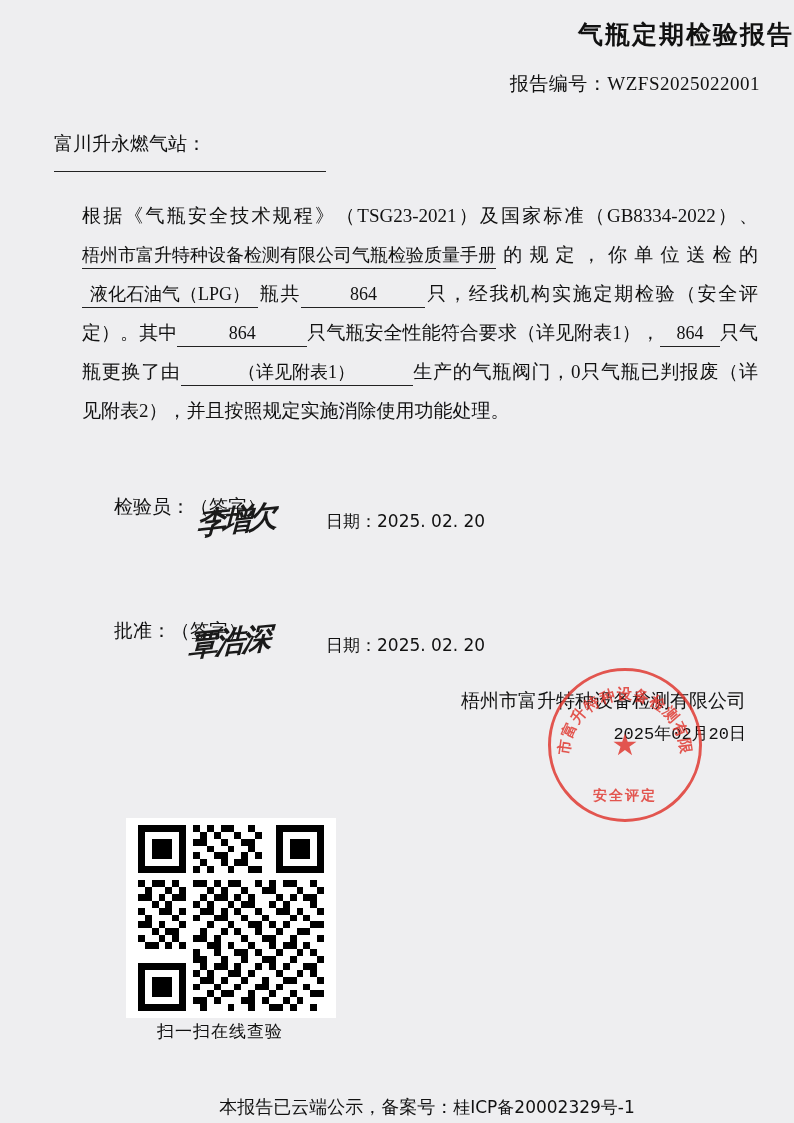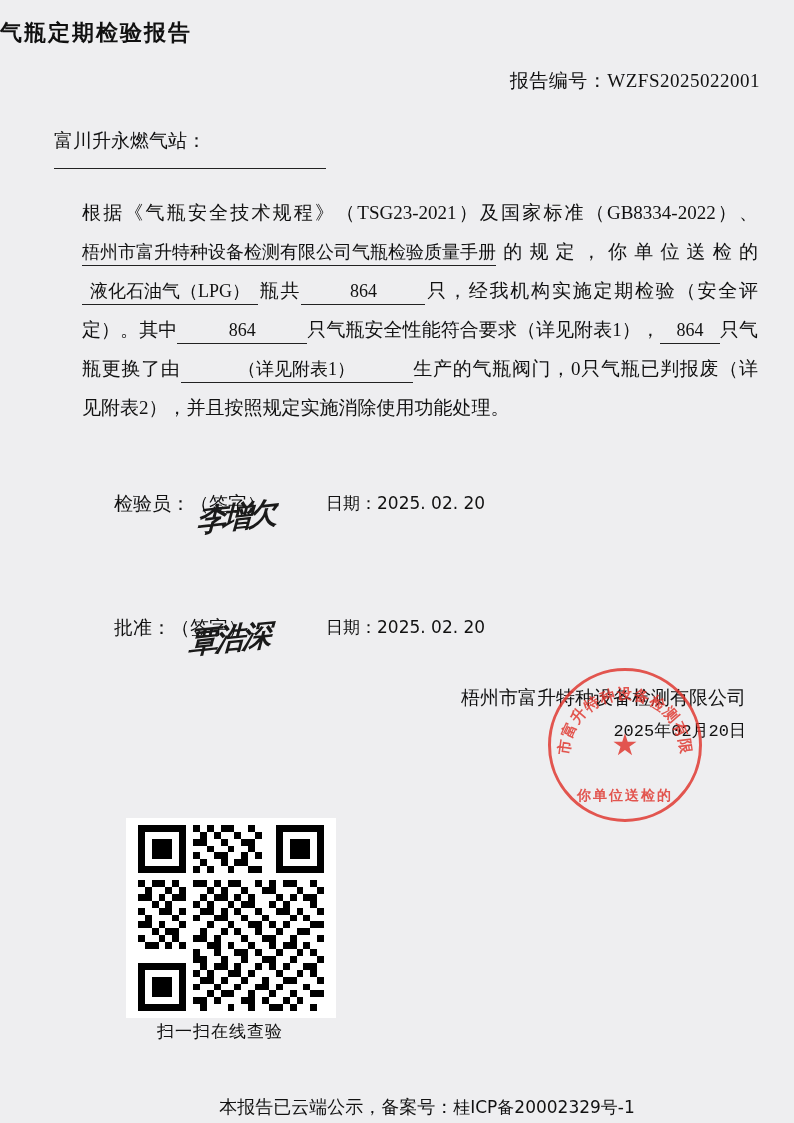--- a/index.html
+++ b/index.html
@@ -16,22 +16,22 @@
     overflow: hidden;
   }
   .page {
     position: relative;
     width: 794px;
     height: 1123px;
     box-sizing: border-box;
     padding: 0;
   }
   .title {
-    text-align: left;
-    font-size: 22px;
+    text-align: right;
+    font-size: 25px;
     font-weight: bold;
     letter-spacing: 2px;
     margin-top: 18px;
     font-family: "DejaVu Serif", "Liberation Serif", serif;
   }
   .report-no {
     text-align: right;
     font-size: 19px;
     margin-top: 20px;
     padding-right: 34px;
@@ -94,21 +94,21 @@
   }
   .sig-block-2 {
     margin-top: 68px;
   }
   .sig-label {
     display: inline-block;
   }
   .sig-date {
     position: absolute;
     left: 326px;
-    top: 1px;
+    top: 16px;
     font-family: "DejaVu Sans", "Liberation Sans", sans-serif;
     font-size: 17px;
     text-align: center;
   }
   .signature {
     position: absolute;
     font-family: "DejaVu Serif", serif;
     font-style: italic;
     font-weight: bold;
     color: #1a1a1a;
@@ -254,21 +254,21 @@
   <div class="seal">
     <svg class="seal-arc" viewBox="0 0 148 148">
       <defs>
         <path id="arcTop" d="M 18,84 A 56,56 0 1 1 130,84"></path>
       </defs>
       <text>
         <textPath href="#arcTop" startOffset="50%" text-anchor="middle">梧州市富升特种设备检测有限公司</textPath>
       </text>
     </svg>
     <div class="star">★</div>
-    <div class="seal-bottom">你单位送检的</div>
+    <div class="seal-bottom">安全评定</div>
   </div>
 
   <div class="qr-wrap">
     <svg class="qr" viewBox="0 0 29 29" shape-rendering="crispEdges">
       <rect width="29" height="29" fill="#ffffff"></rect>
       <g fill="#000000">
         <rect x="1" y="1" width="7" height="1"></rect>
           <rect x="1" y="7" width="7" height="1"></rect>
         <rect x="1" y="1" width="1" height="7"></rect>
           <rect x="7" y="1" width="1" height="7"></rect>

